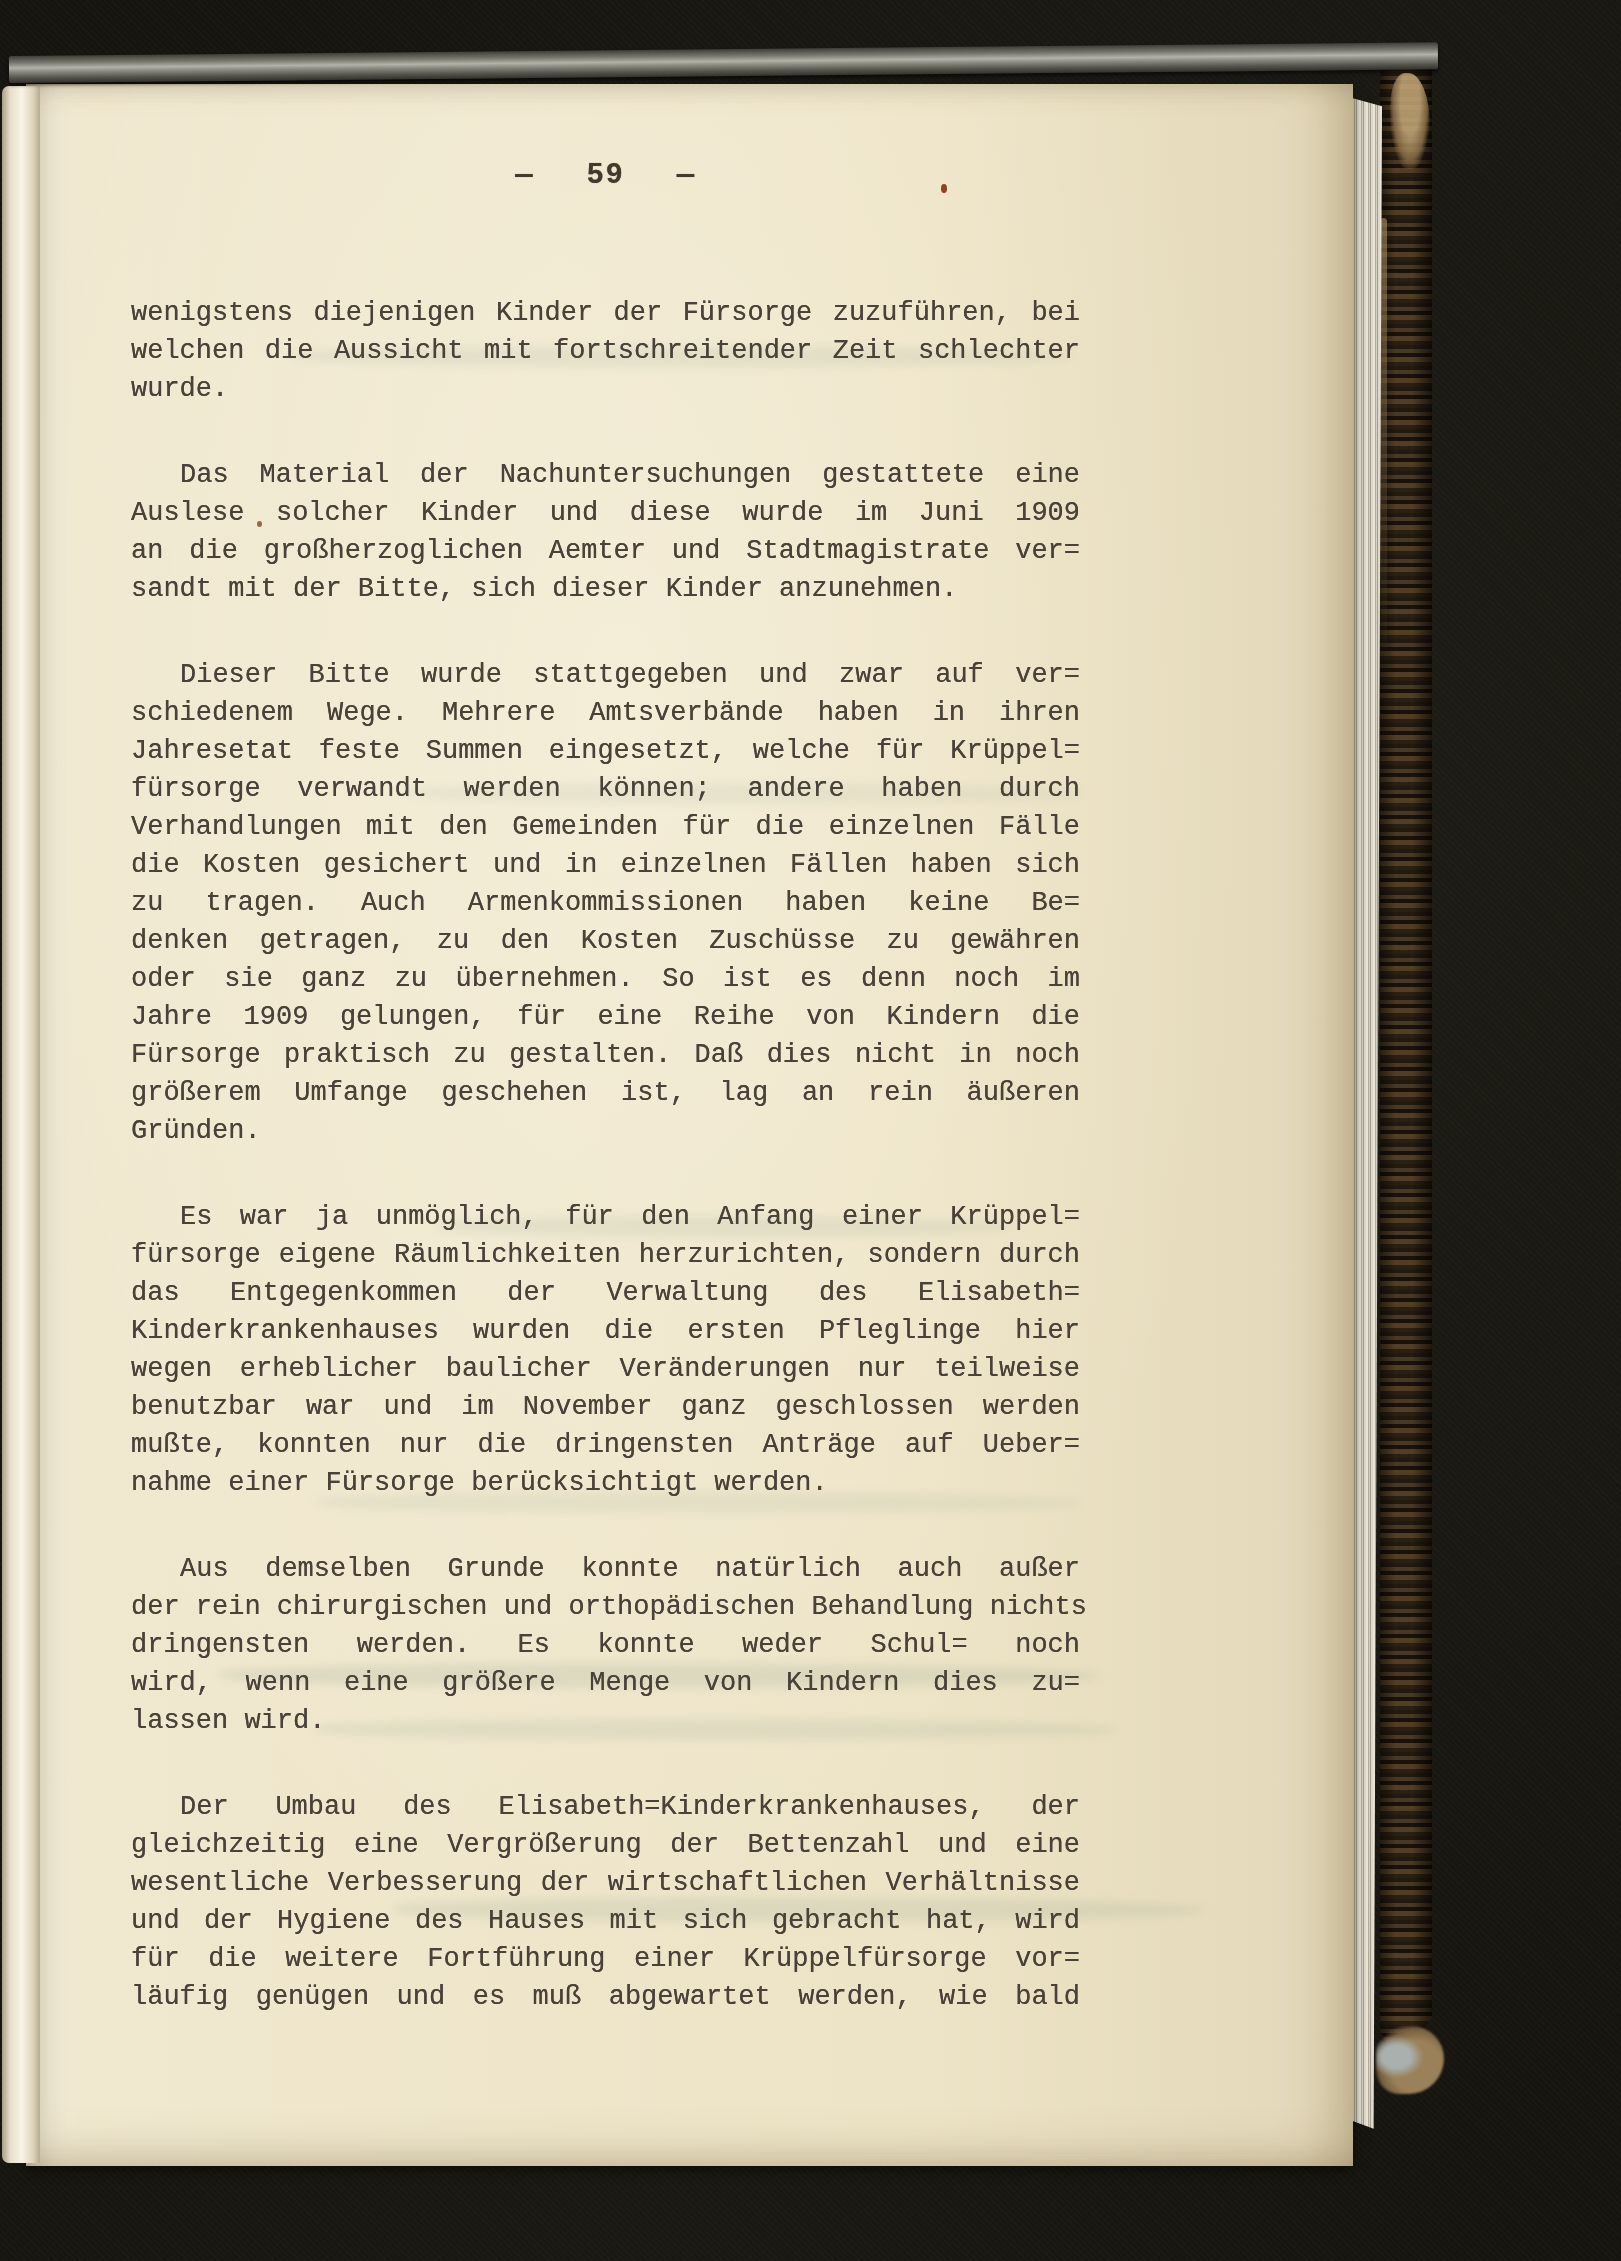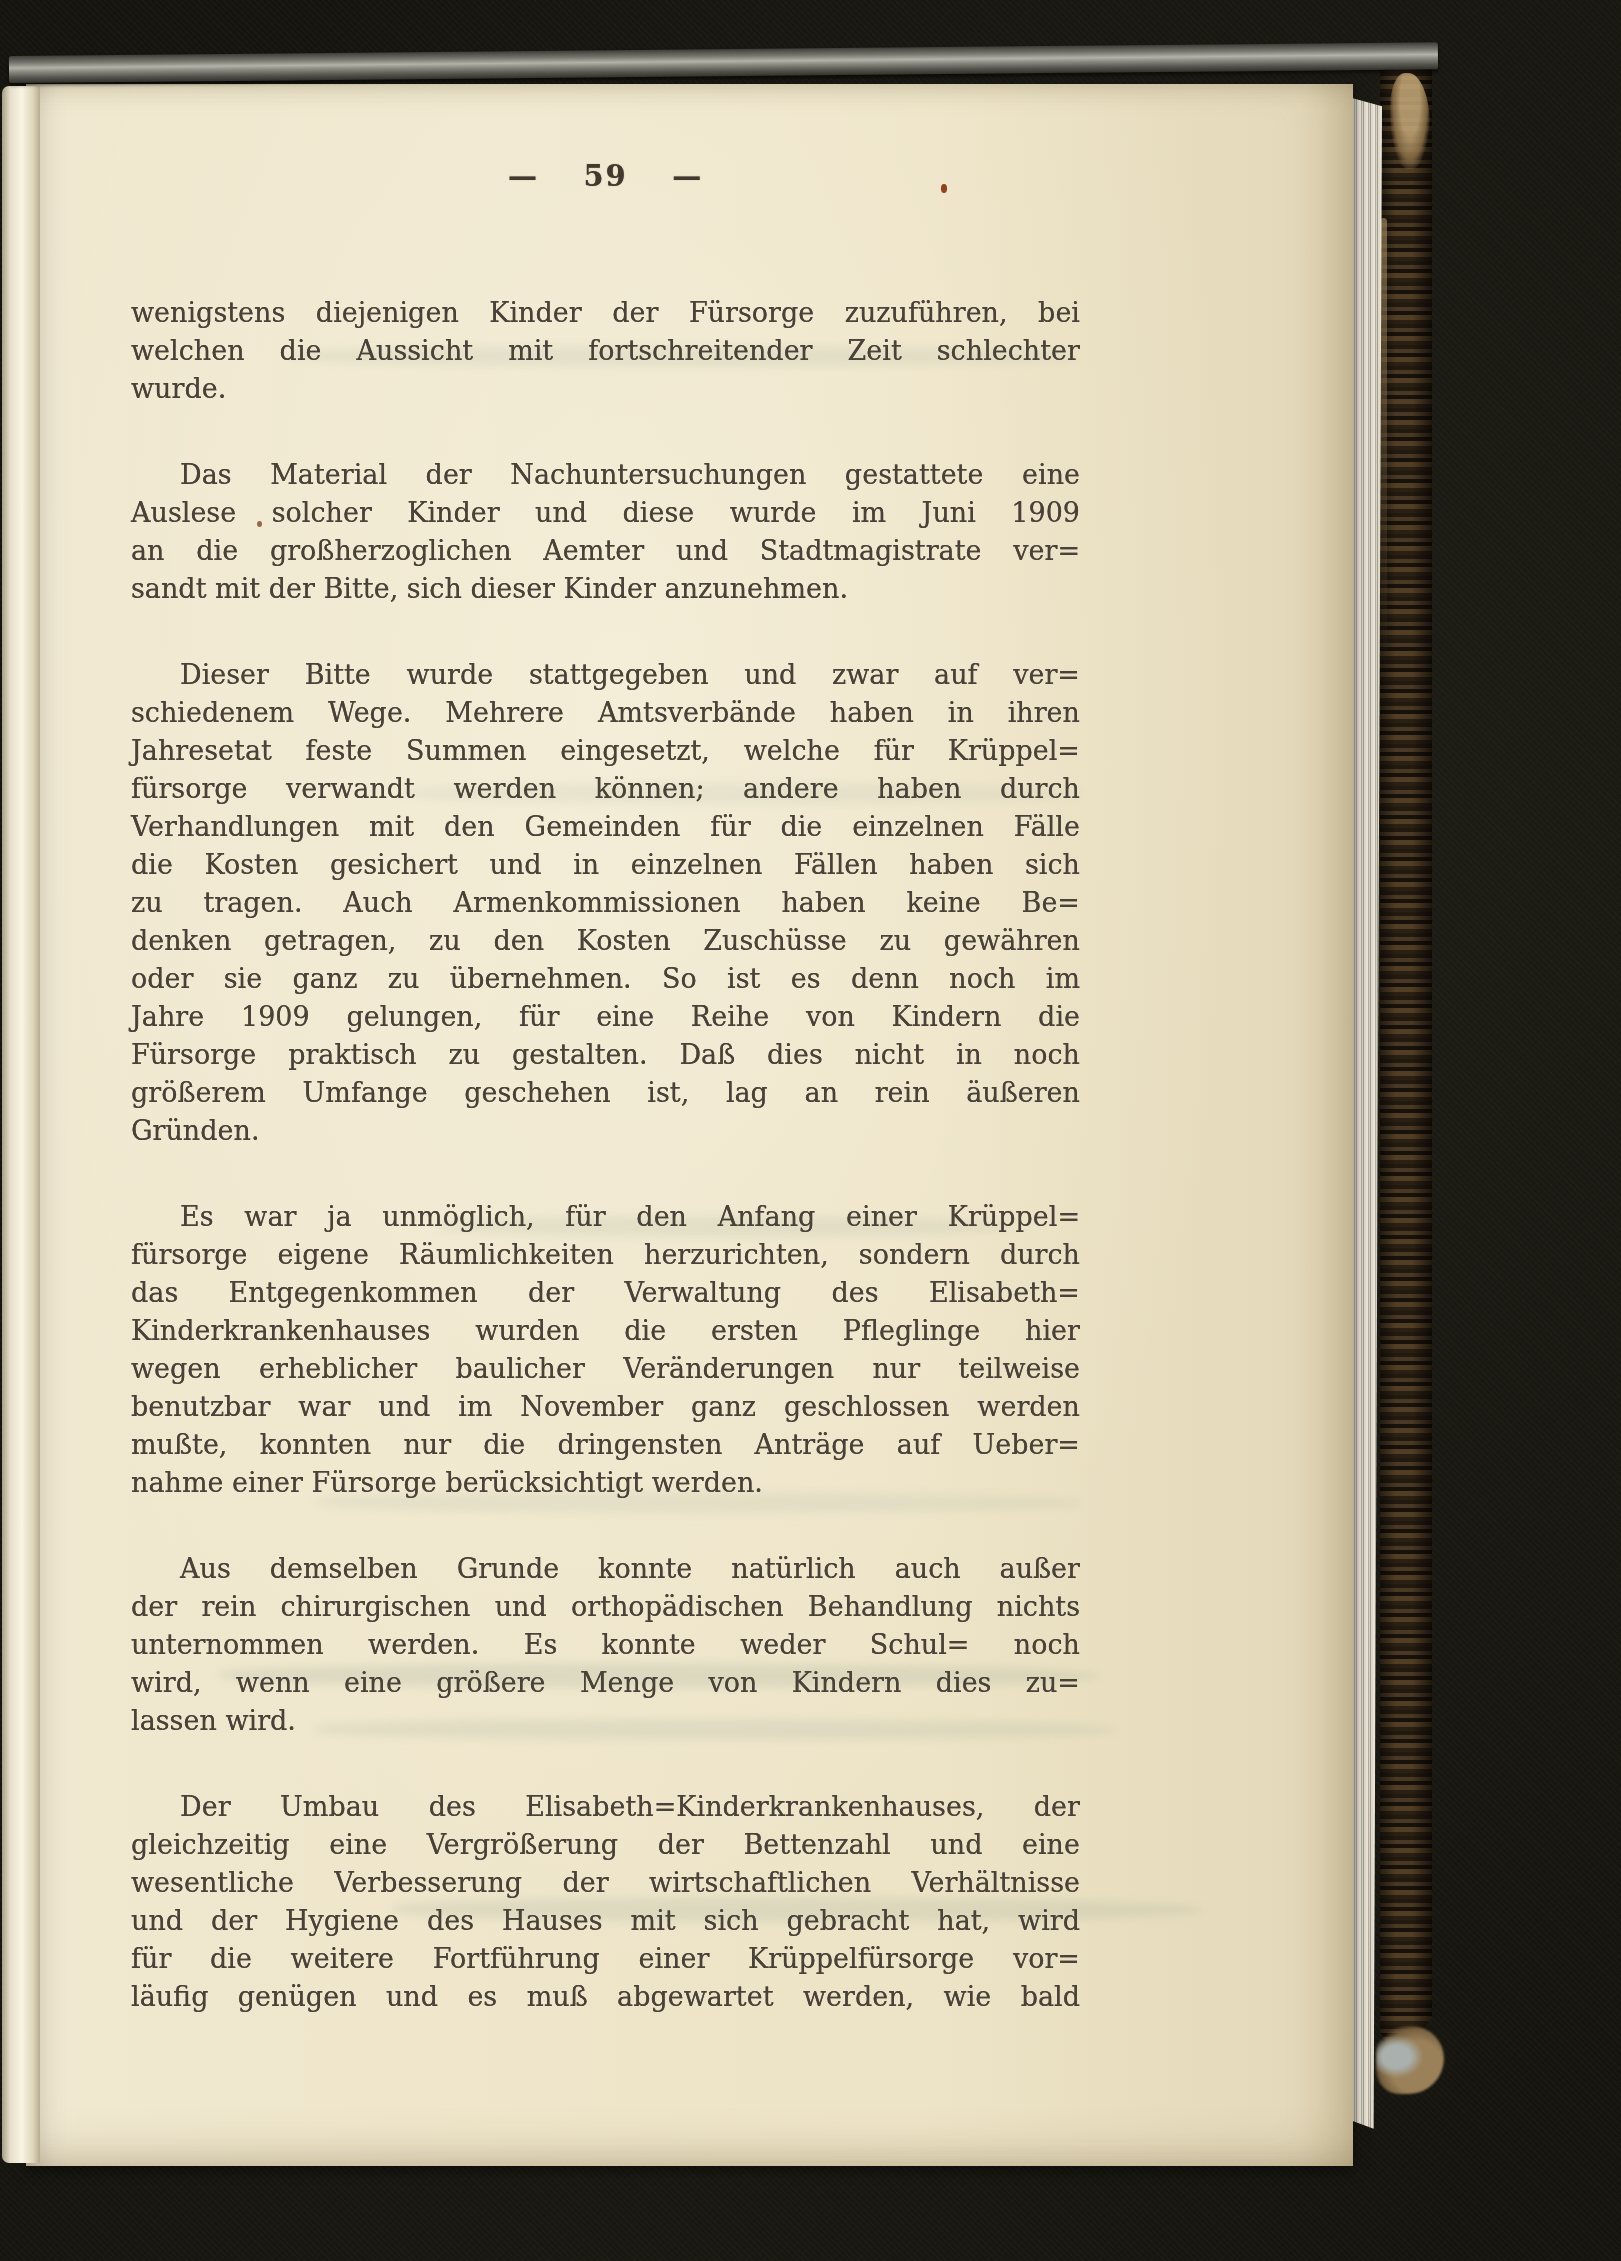--- a/index.html
+++ b/index.html
@@ -77,20 +77,21 @@
     background-image:
       radial-gradient(ellipse at 45% 30%, rgba(255,253,242,0.35), transparent 62%),
       linear-gradient(to right, #f3edda 0, #f0e8cf 4%, var(--page) 68%, #e4d9ba 96%, #dbcfae 100%),
       linear-gradient(var(--page), var(--page));
     box-shadow:
       inset 26px 0 35px -19px rgba(95,75,45,0.38),
       inset -40px 0 61px -30px rgba(120,100,60,0.30),
       inset 0 -30px 52px -26px rgba(110,90,55,0.28),
       inset 0 15.7px 26px -17.5px rgba(110,95,60,0.25),
       0 5.2px 12.2px rgba(0,0,0,0.5);
+    font-family: Liberation Mono, monospace;
   }
   
   .page-curl{
     position:absolute;left:1.7px;top:86px;width:38px;height:2077px;
     background:linear-gradient(to right,
       #a89f8a 0, #e6dfca 22%, #f8f4e4 52%, #ddd4ba 82%, #b6ab8f 100%);
     border-radius:7px 0 0 7px;
   }
   .header{
     position:absolute;left:105px;top:75px;width:949px;
@@ -187,21 +188,21 @@
           <div class="line">das Entgegenkommen der Verwaltung des Elisabeth=</div>
           <div class="line">Kinderkrankenhauses wurden die ersten Pfleglinge hier</div>
           <div class="line">wegen erheblicher baulicher Veränderungen nur teilweise</div>
           <div class="line">benutzbar war und im November ganz geschlossen werden</div>
           <div class="line">mußte, konnten nur die dringensten Anträge auf Ueber=</div>
           <div class="line endline">nahme einer Fürsorge berücksichtigt werden.</div>
         </div>
         <div class="paragraph indent">
           <div class="line">Aus demselben Grunde konnte natürlich auch außer</div>
           <div class="line">der rein chirurgischen und orthopädischen Behandlung nichts</div>
-          <div class="line">unternommen werden.  Es konnte weder Schul= noch</div>
+          <div class="line">dringensten werden.  Es konnte weder Schul= noch</div>
           <div class="line">wird, wenn eine größere Menge von Kindern dies zu=</div>
           <div class="line endline">lassen wird.</div>
         </div>
         <div class="paragraph indent">
           <div class="line">Der Umbau des Elisabeth=Kinderkrankenhauses, der</div>
           <div class="line">gleichzeitig eine Vergrößerung der Bettenzahl und eine</div>
           <div class="line">wesentliche Verbesserung der wirtschaftlichen Verhältnisse</div>
           <div class="line">und der Hygiene des Hauses mit sich gebracht hat, wird</div>
           <div class="line">für die weitere Fortführung einer Krüppelfürsorge vor=</div>
           <div class="line">läufig genügen und es muß abgewartet werden, wie bald</div>

